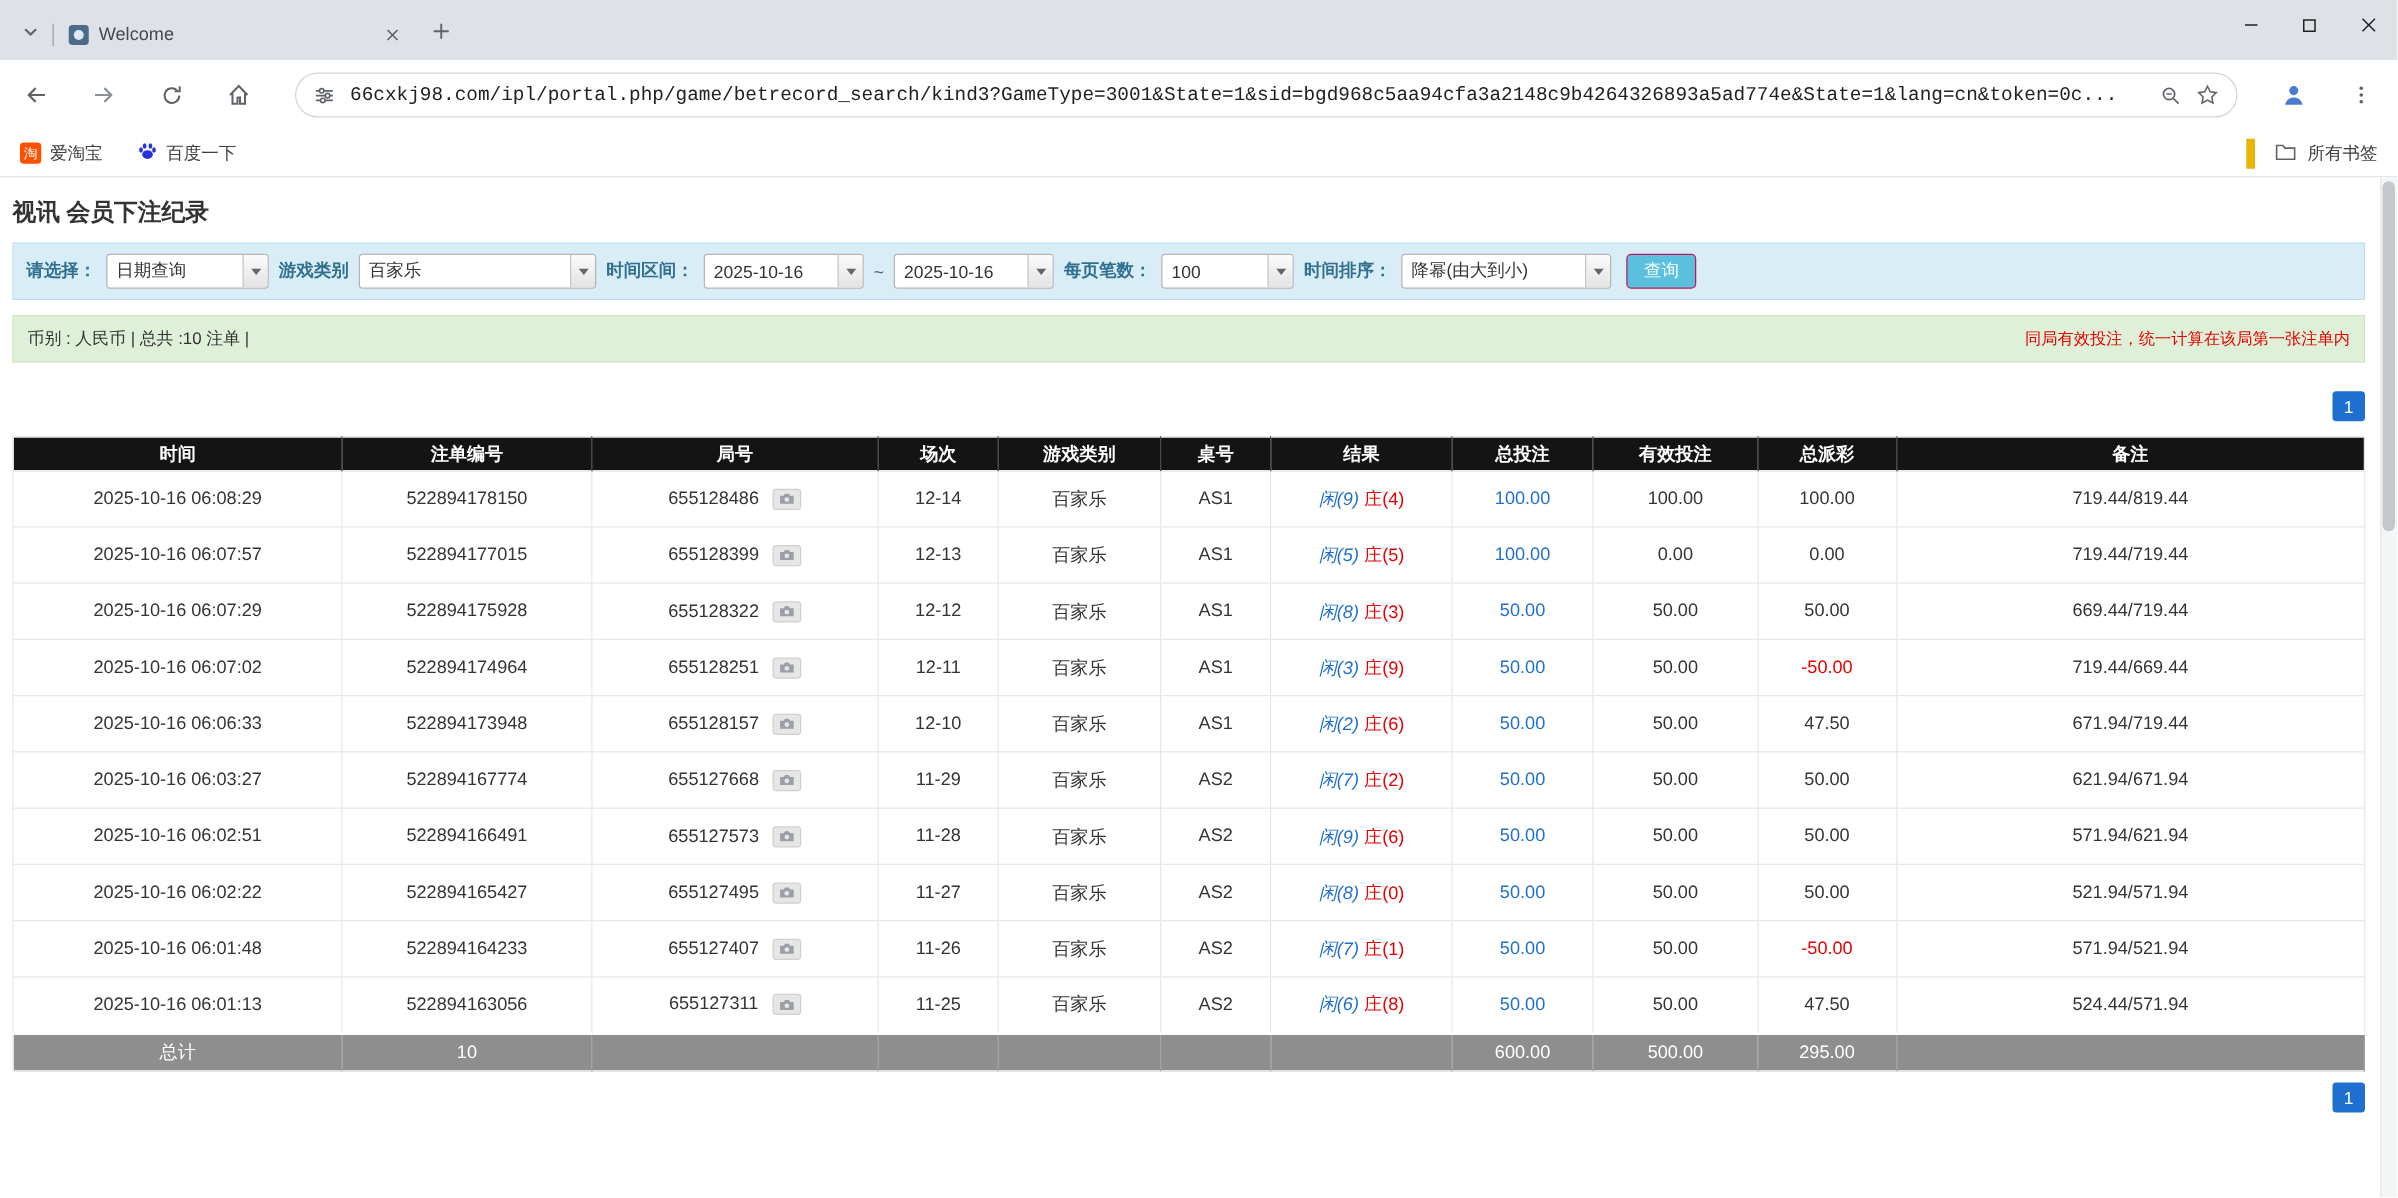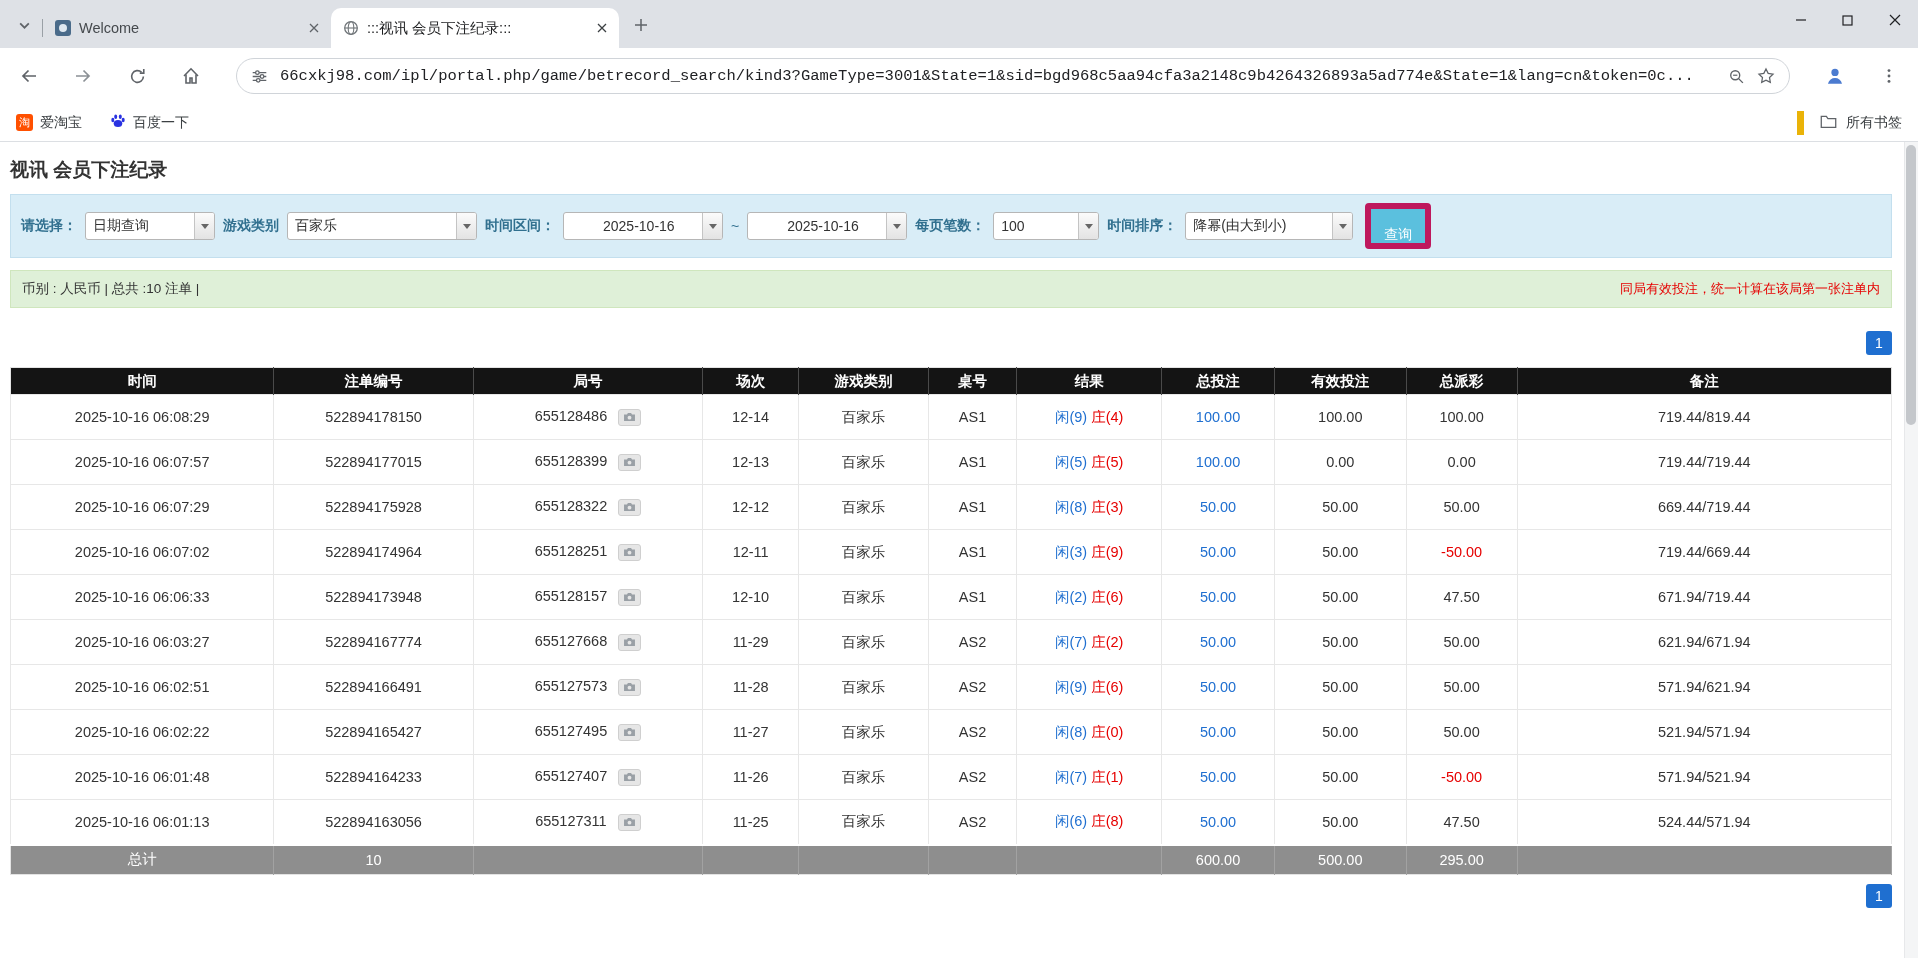--- a/index.html
+++ b/index.html
@@ -45,41 +45,41 @@
   .page-title { font-size: 19px; font-weight: 700; color: #333; margin: 15px 0 11px 0; }
 
   .filterbar { background: #d9edf7; border: 1px solid #c3dfee; padding: 8px 10px; display: flex; align-items: center; gap: 8px; font-size: 14px; }
   .flabel { color: #31708f; font-weight: 700; white-space: nowrap; }
   .combo { display: flex; height: 28px; border: 1px solid #b6b6b6; background: #fff; border-radius: 3px; overflow: hidden; flex: 0 0 auto; }
   .combo input { border: 0; outline: 0; padding: 0 7px; font-size: 14px; color: #333; background: transparent; font-family: inherit; min-width: 0; }
   .combo .combo-arrow { width: 20px; background: linear-gradient(#fbfbfb, #e3e3e3); border-left: 1px solid #c4c4c4; display: flex; align-items: center; justify-content: center; cursor: pointer; flex: 0 0 auto; }
   .combo .combo-arrow::after { content: ''; border: 4px solid transparent; border-top: 5px solid #666; margin-top: 5px; }
   .w-select input { width: 108px; }
   .w-game input { width: 168px; }
-  .w-date input { width: 106px; margin-left: 32px; }
+  .w-date input { width: 106px; }
   .w-size input { width: 84px; }
   .w-sort input { width: 146px; }
   .range-sep { color: #31708f; }
-  .search-btn { background: #5bc0de; border: 6px solid #be185d; color: #fff; font-size: 14px; height: 28px; padding: 17px 13px; border-radius: 4px; cursor: pointer; font-family: inherit; margin-left: 4px; }
+  .search-btn { background: #5bc0de; border: 1px solid #be185d; color: #fff; font-size: 14px; height: 28px; padding: 4px 13px; border-radius: 4px; cursor: pointer; font-family: inherit; margin-left: 4px; }
 
   .infobar { margin-top: 12px; background: #dff0d8; border: 1px solid #cfe6bd; padding: 9px 11px; display: flex; justify-content: space-between; align-items: center; font-size: 13.5px; color: #333; }
   .info-note { color: #e60000; font-size: 13px; margin-left: 44px; }
 
   .pag-row { display: flex; justify-content: flex-end; margin-top: 23px; }
   .pag-row.bottom { margin-top: 9px; }
   .pag-btn { min-width: 26px; height: 24px; background: #1f6fd0; color: #fff; font-size: 14px; display: flex; align-items: center; justify-content: center; border-radius: 3px; padding: 0 8px; cursor: pointer; }
 
   
   .bet-table { width: 100%; border-collapse: collapse; margin-top: 12px; table-layout: fixed; font-size: 14.5px; color: #333; border: 1px solid #e3e3e3; }
   .bet-table thead th { background: #141414; color: #fff; font-weight: 700; height: 27px; font-size: 14.5px; border-right: 1px solid #4a4a4a; text-align: center; }
   .bet-table thead th:last-child { border-right: none; }
   .bet-table tbody td { height: 45px; text-align: center; border: 1px solid #e7e7e7; background: #fff; overflow: hidden; white-space: nowrap; }
   .bet-table tfoot td { background: #8e8e8e; color: #fff; height: 30px; text-align: center; border-right: 1px solid #a2a2a2; border-top: 2px solid #fff; }
   .betlink { color: #1f6fd0; cursor: pointer; text-decoration: none; }
-  .res-player { color: #1f6fd0; }
+  .res-player { color: #1f6fd0; font-style: italic; }
   .res-banker { color: #e60000; }
   .neg { color: #e60000; }
   .cam-btn { display: inline-flex; margin-left: 7px; width: 23px; height: 17px; background: #e6e6e6; border: 1px solid #cfcfcf; border-radius: 3px; align-items: center; justify-content: center; vertical-align: middle; cursor: pointer; }
 </style>
 </head>
 <body>
 
 <div class="window">
 
   <div class="tabstrip">
@@ -94,35 +94,20 @@
     <div class="tab">
       <span class="favicon fav-slate"></span>
       <span class="tab-title">Welcome</span>
       <span class="tab-close">
         <svg width="10" height="10" viewBox="0 0 10 10">
             <path d="M1 1l8 8M9 1l-8 8" stroke="#5f6368" stroke-width="1.3"></path>
           </svg>
       </span>
     </div>
 
-    <div class="tab active">
-      <span class="favicon">
-        <svg width="16" height="16" viewBox="0 0 16 16">
-            <circle cx="8" cy="8" r="6.3" fill="none" stroke="#707579" stroke-width="1.3"></circle>
-            <ellipse cx="8" cy="8" rx="2.8" ry="6.3" fill="none" stroke="#707579" stroke-width="1.1"></ellipse>
-            <path d="M1.8 8h12.4" stroke="#707579" stroke-width="1.1"></path>
-          </svg>
-      </span>
-      <span class="tab-title">:::视讯 会员下注纪录:::</span>
-      <span class="tab-close">
-        <svg width="10" height="10" viewBox="0 0 10 10">
-            <path d="M1 1l8 8M9 1l-8 8" stroke="#3c4043" stroke-width="1.3"></path>
-          </svg>
-      </span>
-    </div>
 
     <div class="newtab-btn">
       <svg width="14" height="14" viewBox="0 0 14 14">
           <path d="M7 1v12M1 7h12" stroke="#5f6368" stroke-width="1.5"></path>
         </svg>
     </div>
 
     <div class="win-controls">
       <div class="win-btn">
         <svg width="12" height="12" viewBox="0 0 12 12">

